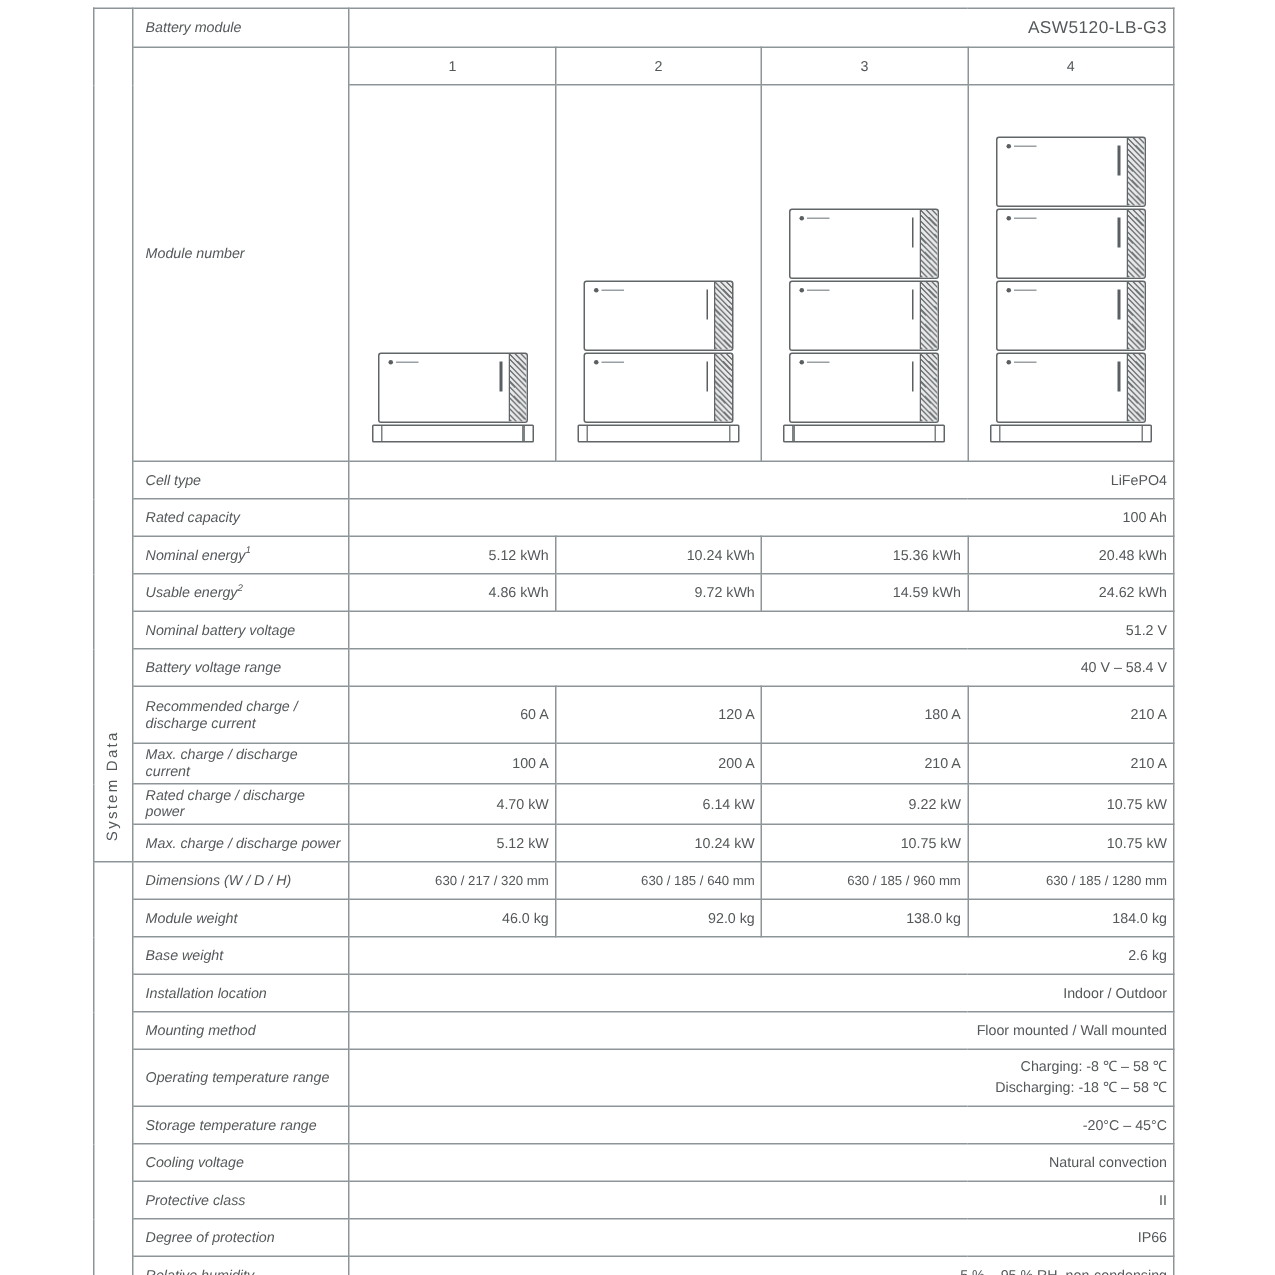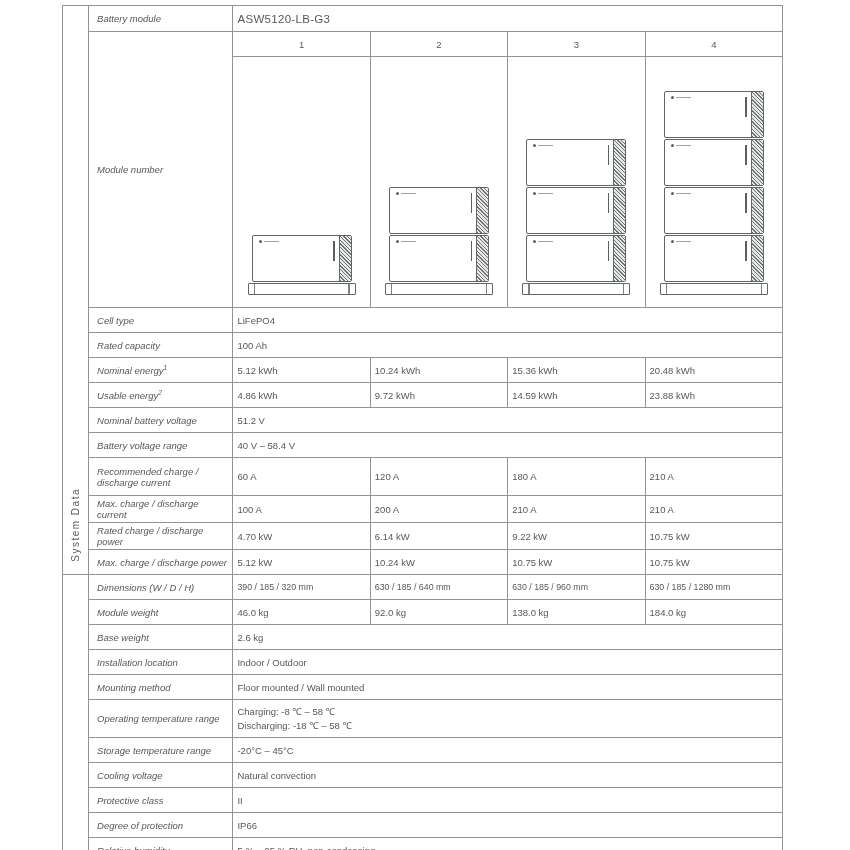--- a/index.html
+++ b/index.html
@@ -3,23 +3,23 @@
 <meta charset="utf-8">
 <style>
   html,body{margin:0;padding:0;background:#ffffff;}
   body{width:850px;height:850px;font-family:"Liberation Sans",sans-serif;color:#54585a;}
   .sheet{position:relative;width:850px;height:850px;background:#fff;overflow:hidden;}
   table.spec{border-collapse:collapse;table-layout:fixed;margin:5px 0 0 62px;width:721px;}
   col.c-band{width:26px;} col.c-label{width:144px;} col.c-val{width:137px;}
   td{border:1px solid #8e9599;font-size:9.5px;color:#54585a;padding:2px 4px;background:#fff;
      overflow:hidden;}
   td.lbl{text-align:left;padding-left:8px;height:20px;font-style:italic;}
-  td.val{text-align:left;height:20px;}
+  td.val{text-align:right;height:20px;}
   td.small{font-size:8.8px;}
-  td.product-name{text-align:left;font-size:11.5px;letter-spacing:0.3px;height:21px;}
+  td.product-name{text-align:right;font-size:11.5px;letter-spacing:0.3px;height:21px;}
   td.colnum{text-align:center;height:20px;}
   td.band{padding:0 0 10px 0;vertical-align:bottom;text-align:center;}
   td.band .vtext{display:inline-block;writing-mode:vertical-rl;transform:rotate(180deg);
      font-size:10px;letter-spacing:1.5px;color:#54585a;white-space:nowrap;}
   tr.tall td{height:33px;}
   td.img-cell{height:238px;vertical-align:bottom;padding:0 0 12px 0;}
   sup{font-size:6.5px;vertical-align:super;line-height:0;}
   .two-line div{line-height:1.45;}
 
   
@@ -185,21 +185,21 @@
     <td class="val">5.12 kWh</td>
     <td class="val">10.24 kWh</td>
     <td class="val">15.36 kWh</td>
     <td class="val">20.48 kWh</td>
   </tr>
   <tr>
     <td class="lbl"><span>Usable energy</span><sup>2</sup></td>
     <td class="val">4.86 kWh</td>
     <td class="val">9.72 kWh</td>
     <td class="val">14.59 kWh</td>
-    <td class="val">23.88 kWh</td>
+    <td class="val">24.62 kWh</td>
   </tr>
   <tr>
     <td class="lbl">Nominal battery voltage</td>
     <td class="val" colspan="4">51.2 V</td>
   </tr>
   <tr>
     <td class="lbl">Battery voltage range</td>
     <td class="val" colspan="4">40 V – 58.4 V</td>
   </tr>
   <tr class="tall">
@@ -229,21 +229,21 @@
     <td class="val">10.24 kW</td>
     <td class="val">10.75 kW</td>
     <td class="val">10.75 kW</td>
   </tr>
 
   <tr>
     <td class="band" rowspan="16">
       
     </td>
     <td class="lbl">Dimensions (W / D / H)</td>
-    <td class="val small">390 / 185 / 320 mm</td>
+    <td class="val small">630 / 217 / 320 mm</td>
     <td class="val small">630 / 185 / 640 mm</td>
     <td class="val small">630 / 185 / 960 mm</td>
     <td class="val small">630 / 185 / 1280 mm</td>
   </tr>
   <tr>
     <td class="lbl">Module weight</td>
     <td class="val">46.0 kg</td>
     <td class="val">92.0 kg</td>
     <td class="val">138.0 kg</td>
     <td class="val">184.0 kg</td>

